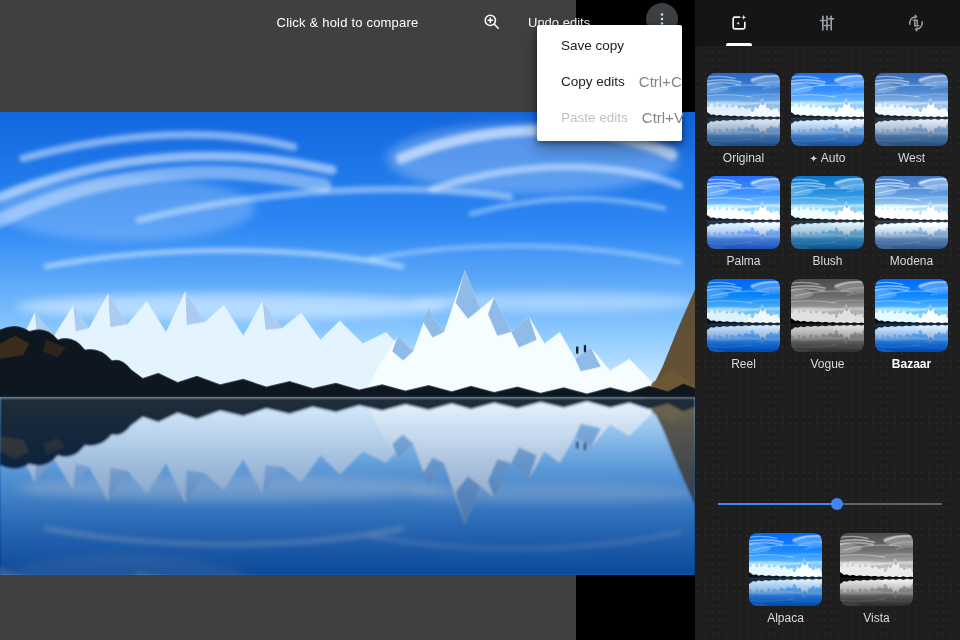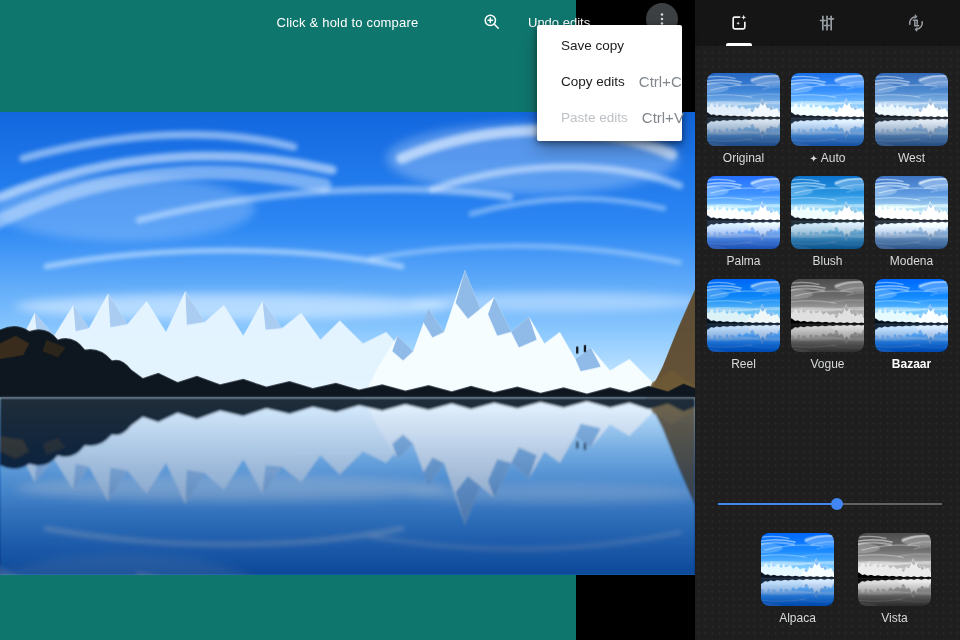--- a/index.html
+++ b/index.html
@@ -1,21 +1,21 @@
 <!DOCTYPE html>
 <html><head>
 <meta charset="utf-8">
 <style>
   * { margin:0; padding:0; box-sizing:border-box; }
   html,body { width:960px; height:640px; overflow:hidden; background:#000;
     font-family:"Liberation Sans", sans-serif; }
   .stage { position:relative; width:960px; height:640px; background:#000; }
 
   
-  .canvas-area { position:absolute; left:0; top:0; width:576px; height:640px; background:#0f766e; }
+  .canvas-area { position:absolute; left:0; top:0; width:576px; height:640px; background:#404040; }
   .main-photo { position:absolute; left:0; top:112px; width:695px; height:463px;
     filter:saturate(1.25) contrast(1.04); }
 
   .topbar { position:absolute; left:0; top:0; width:695px; height:44px; }
   .compare-hint { position:absolute; left:0; top:15px; width:695px; text-align:center;
     color:#fff; font-size:13px; letter-spacing:.2px; }
   .zoom-btn { position:absolute; left:482px; top:12px; width:20px; height:20px;
     background:none; border:none; cursor:pointer; }
   .undo-label { position:absolute; left:528px; top:15px; color:#fff; font-size:13px;
     white-space:nowrap; }
@@ -57,21 +57,21 @@
 
   
   .strength-slider { position:absolute; left:23px; top:498px; width:224px; height:12px; cursor:pointer; }
   .slider-track { position:absolute; left:0; top:5px; width:100%; height:2px; background:#5f6368; }
   .slider-fill { position:absolute; left:0; top:5px; height:2px; background:#4285f4; }
   .slider-thumb { position:absolute; right:-6px; top:-5px; width:12px; height:12px;
     border-radius:50%; background:#4285f4; }
   .slider-fill { }
 
   
-  .extra-row { position:absolute; left:66px; top:533px; display:flex; gap:24px; }
+  .extra-row { position:absolute; left:54px; top:533px; display:flex; gap:18px; }
 
   
   .f-original { filter:none; }
   .f-auto     { filter:brightness(1.08) saturate(1.2); }
   .f-west     { filter:brightness(1.04) saturate(.82); }
   .f-palma    { filter:brightness(1.12) saturate(1.3) hue-rotate(6deg); }
   .f-metro    { filter:brightness(1.06) saturate(1.45) hue-rotate(14deg); }
   .f-eiffel   { filter:grayscale(1) brightness(1.08); }
   .f-blush    { filter:brightness(1.06) saturate(1.12) hue-rotate(-10deg); }
   .f-modena   { filter:brightness(1.18) saturate(.72); }

